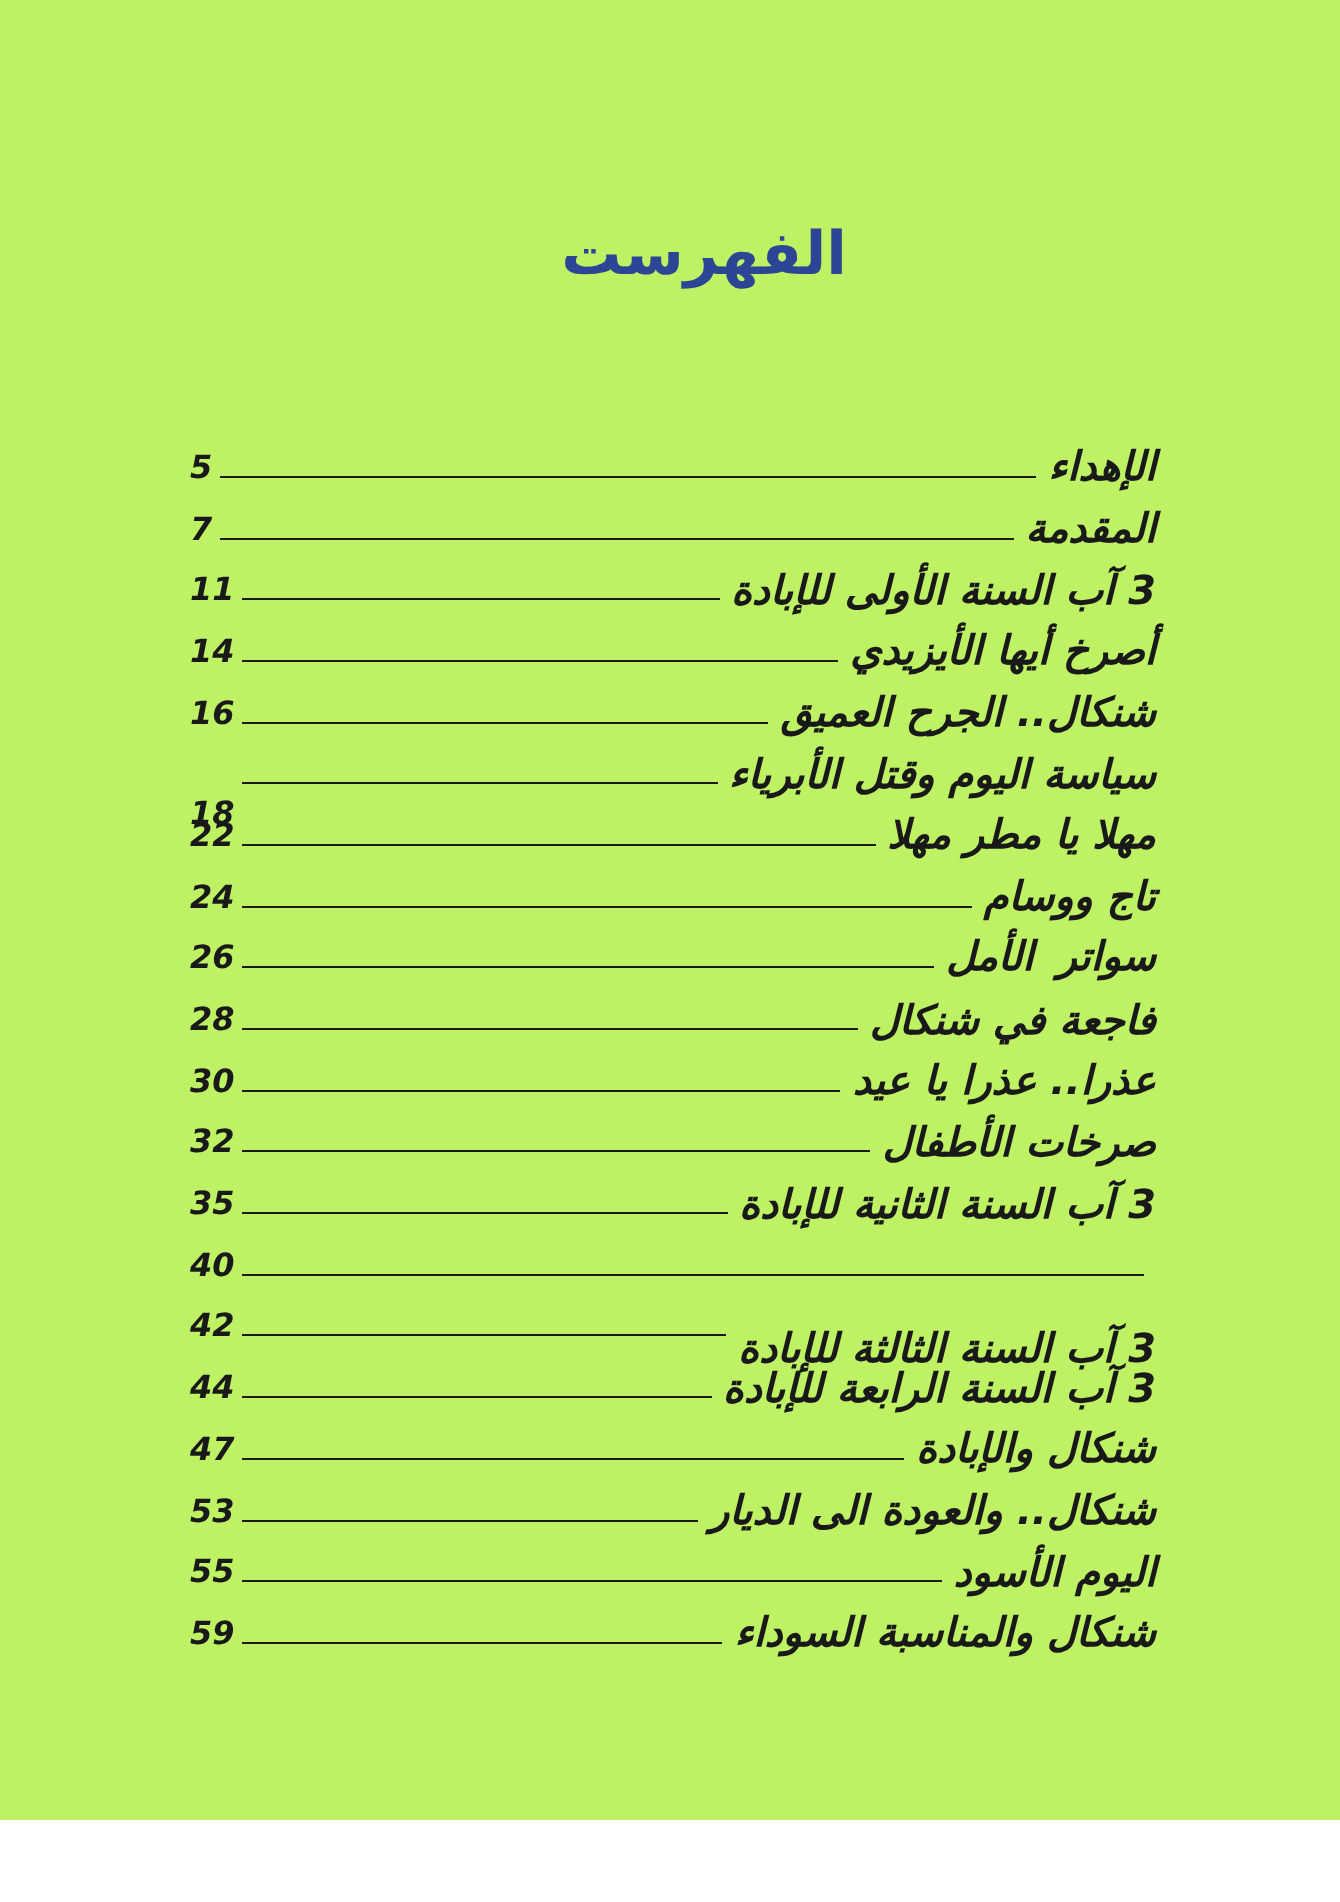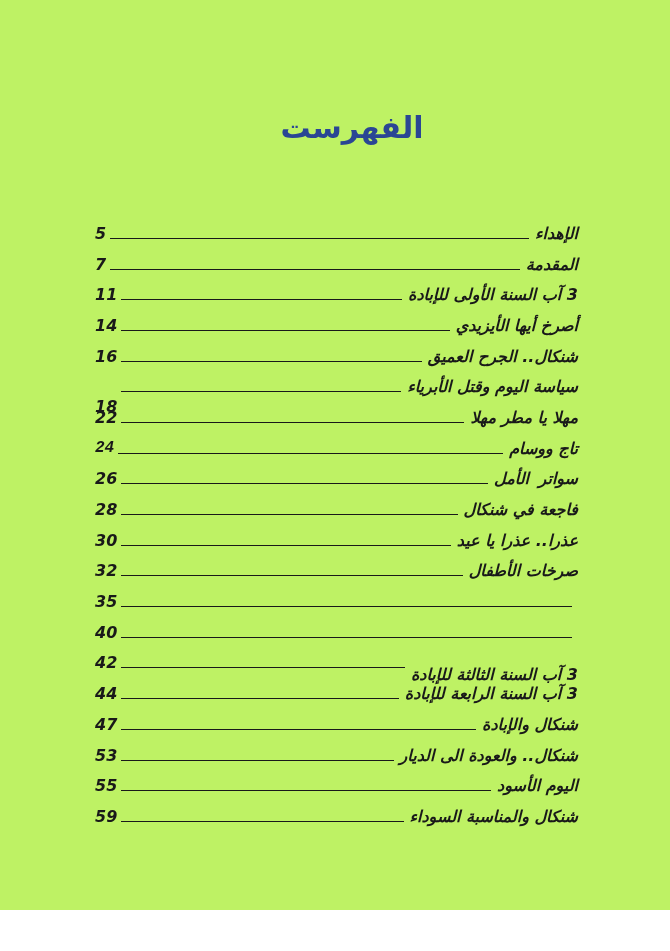--- a/index.html
+++ b/index.html
@@ -37,21 +37,21 @@
     left: 95px;
     width: 483px;
   }
   .toc-row {
     height: 30.7px;
     display: flex;
     direction: rtl;
     align-items: center;
   }
   .toc-title {
-    font-size: 16px;
+    font-size: 20px;
     font-weight: bold;
     font-style: italic;
     white-space: nowrap;
     letter-spacing: 0.2px;
   }
   .toc-leader {
     flex: 1 1 auto;
     min-width: 6px;
     height: 0;
     border-bottom: 1.4px solid #191919;
@@ -110,21 +110,21 @@
 
   <div class="toc-row">
     <span class="toc-title" style="color: rgb(25, 25, 25);">مهلا يا مطر مهلا</span>
     <span class="toc-leader"></span>
     <span class="toc-page" style="color: rgb(25, 25, 25);">22</span>
   </div>
 
   <div class="toc-row">
     <span class="toc-title" style="color: rgb(25, 25, 25);">تاج ووسام</span>
     <span class="toc-leader"></span>
-    <span class="toc-page" style="color: rgb(25, 25, 25); font-family: Liberation Mono, monospace;">24</span>
+    <span class="toc-page" style="color: rgb(25, 25, 25);">24</span>
   </div>
 
   <div class="toc-row">
     <span class="toc-title" style="color: rgb(25, 25, 25); font-family: Liberation Mono, monospace;">سواتر الأمل</span>
     <span class="toc-leader"></span>
     <span class="toc-page" style="color: rgb(25, 25, 25);">26</span>
   </div>
 
   <div class="toc-row">
     <span class="toc-title" style="color: rgb(25, 25, 25);">فاجعة في شنكال</span>
@@ -138,20 +138,21 @@
     <span class="toc-page" style="color: rgb(25, 25, 25);">30</span>
   </div>
 
   <div class="toc-row">
     <span class="toc-title" style="color: rgb(25, 25, 25);">صرخات الأطفال</span>
     <span class="toc-leader"></span>
     <span class="toc-page" style="color: rgb(25, 25, 25);">32</span>
   </div>
 
   <div class="toc-row">
+    <span class="toc-title" style="color: rgb(25, 25, 25);">3 آب السنة الثانية للإبادة</span>
     <span class="toc-leader"></span>
     <span class="toc-page" style="color: rgb(25, 25, 25);">35</span>
   </div>
 
   <div class="toc-row">
     <span class="toc-leader"></span>
     <span class="toc-page" style="color: rgb(25, 25, 25);">40</span>
   </div>
 
   <div class="toc-row">

